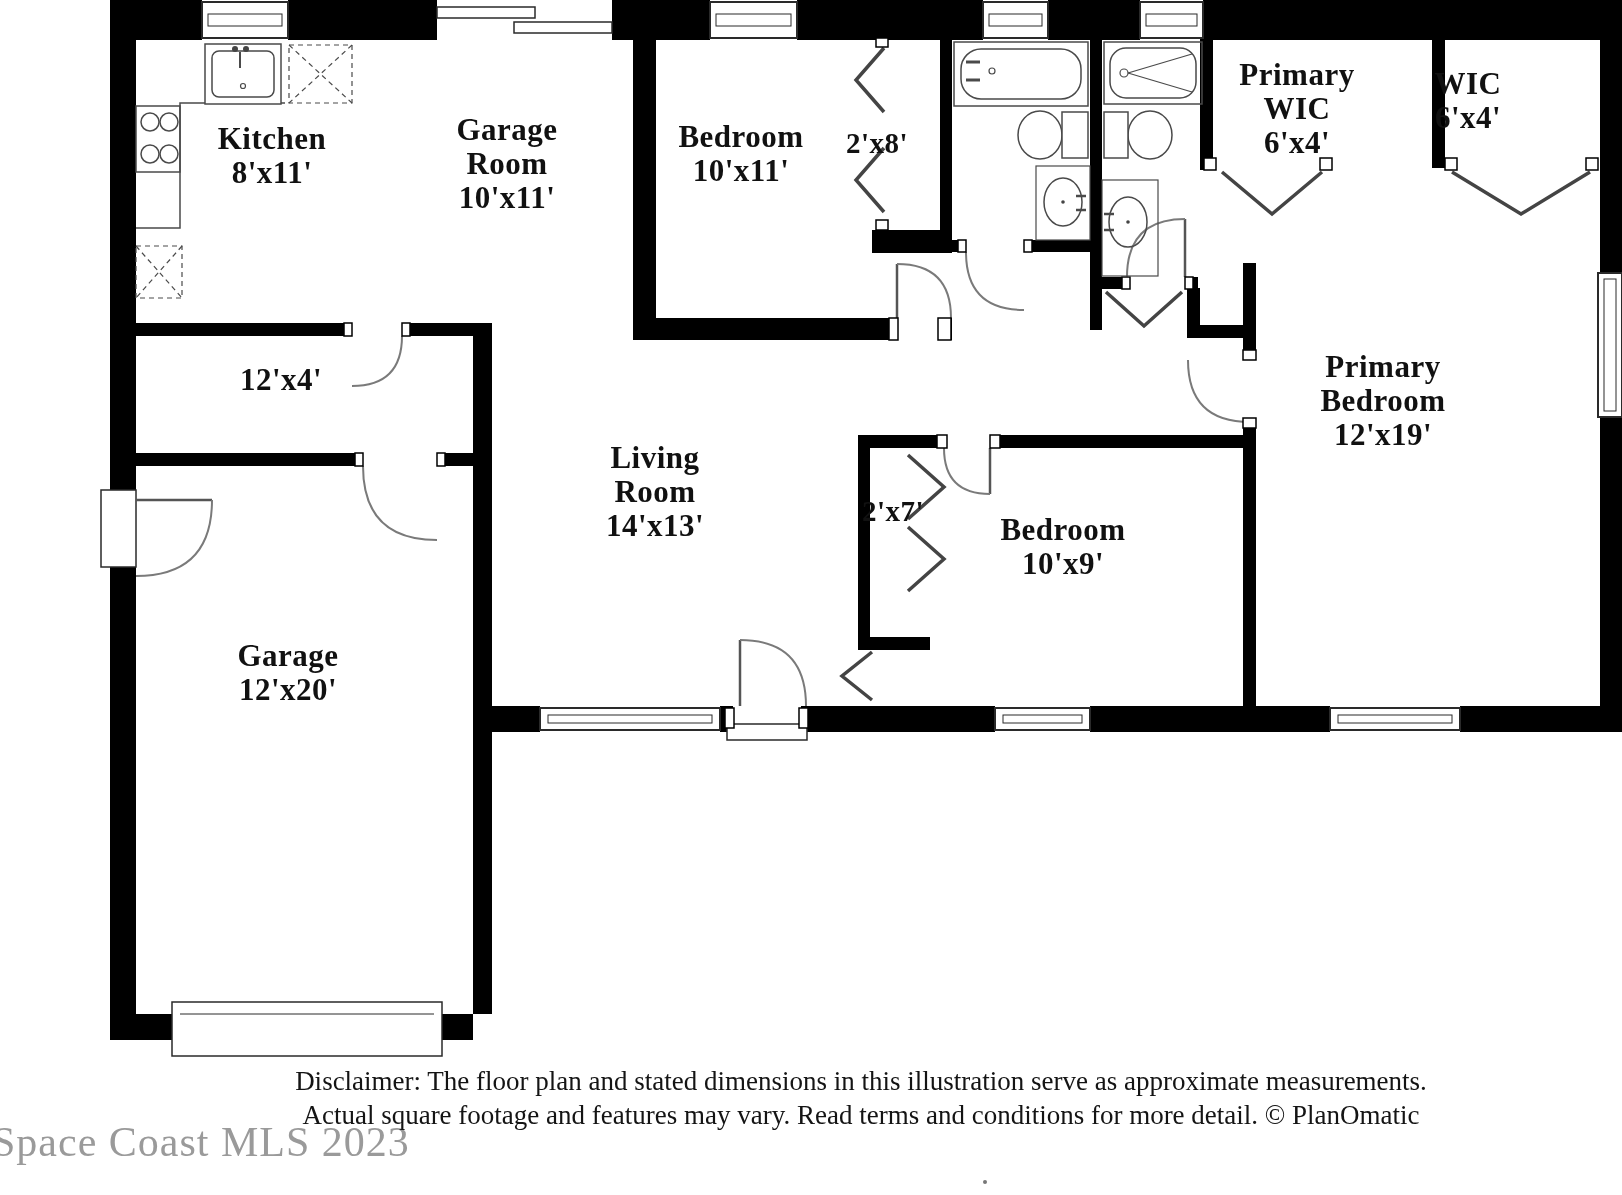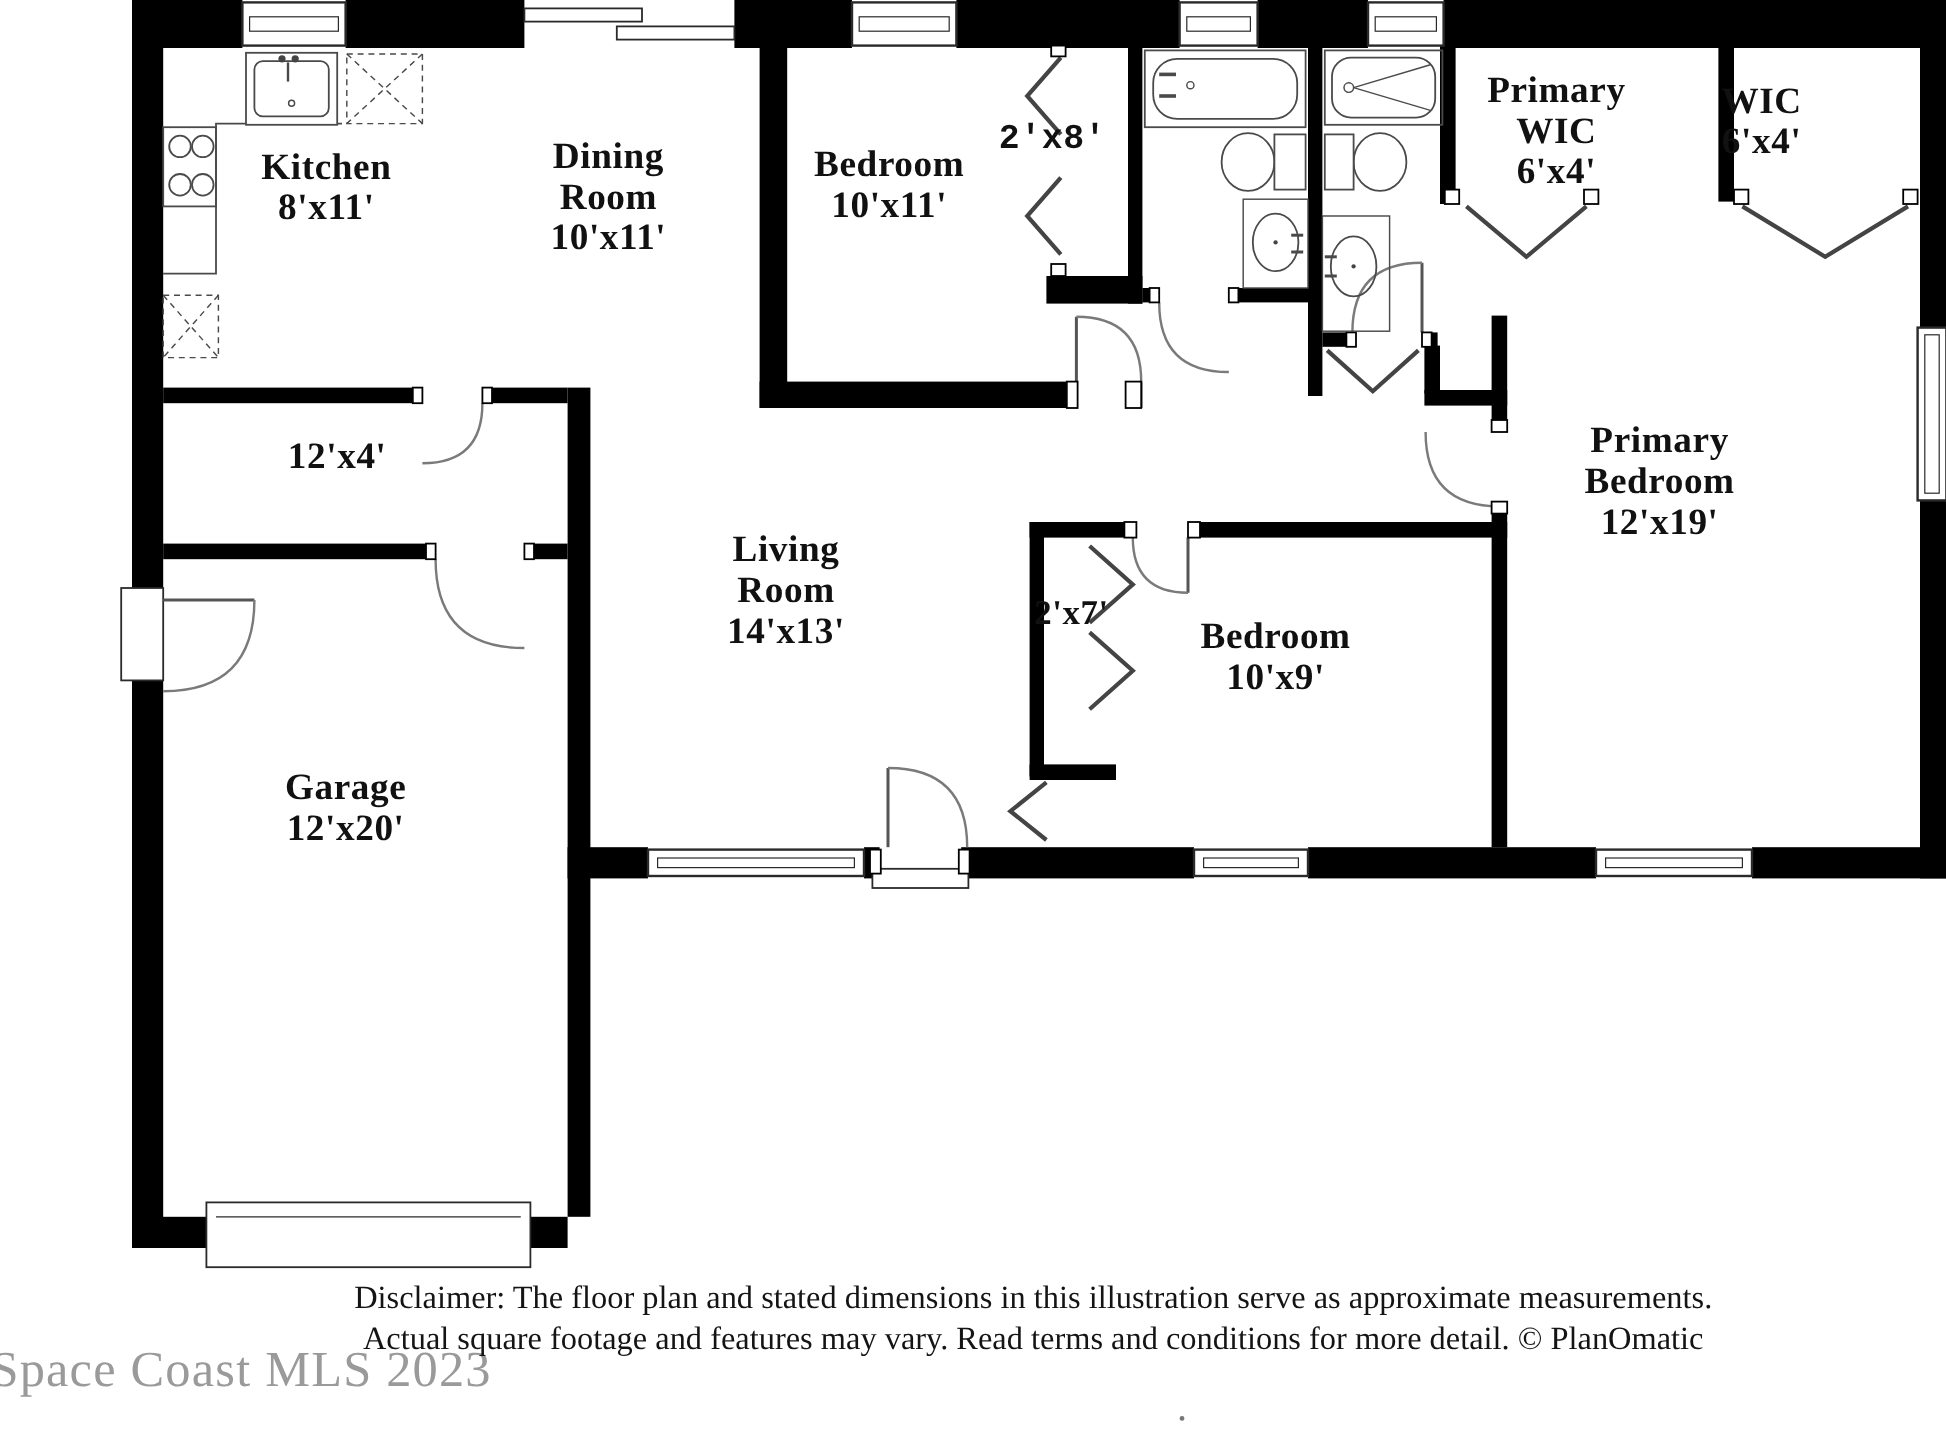--- a/index.html
+++ b/index.html
@@ -272,28 +272,28 @@
       <circle cx="1128" cy="222" r="1.8" fill="#444" stroke="none"></circle>
     </g>
   </g>
 </svg>
 
   <div class="room-label w200" style="left:272px;top:156px;">
     <div class="rname">Kitchen</div>
     <div class="rdims">8'x11'</div>
   </div>
   <div class="room-label w150" style="left:507px;top:164px;">
-    <div class="rname">Dining Room</div>
+    <div class="rname">Garage Room</div>
     <div class="rdims">10'x11'</div>
   </div>
   <div class="room-label w260" style="left:741px;top:154px;">
     <div class="rname">Bedroom</div>
     <div class="rdims">10'x11'</div>
   </div>
-  <div class="room-label w100 small-dim" style="left:877px;top:116px;font-family:Liberation Mono, monospace;">
+  <div class="room-label w100 small-dim" style="left:877px;top:144px;">
     <div class="rdims">2'x8'</div>
   </div>
   <div class="room-label w160" style="left:1297px;top:97px;margin-top:12px;">
     <div class="rname">Primary WIC</div>
     <div class="rdims">6'x4'</div>
   </div>
   <div class="room-label w160" style="left:1468px;top:101px;">
     <div class="rname">WIC</div>
     <div class="rdims">6'x4'</div>
   </div>

